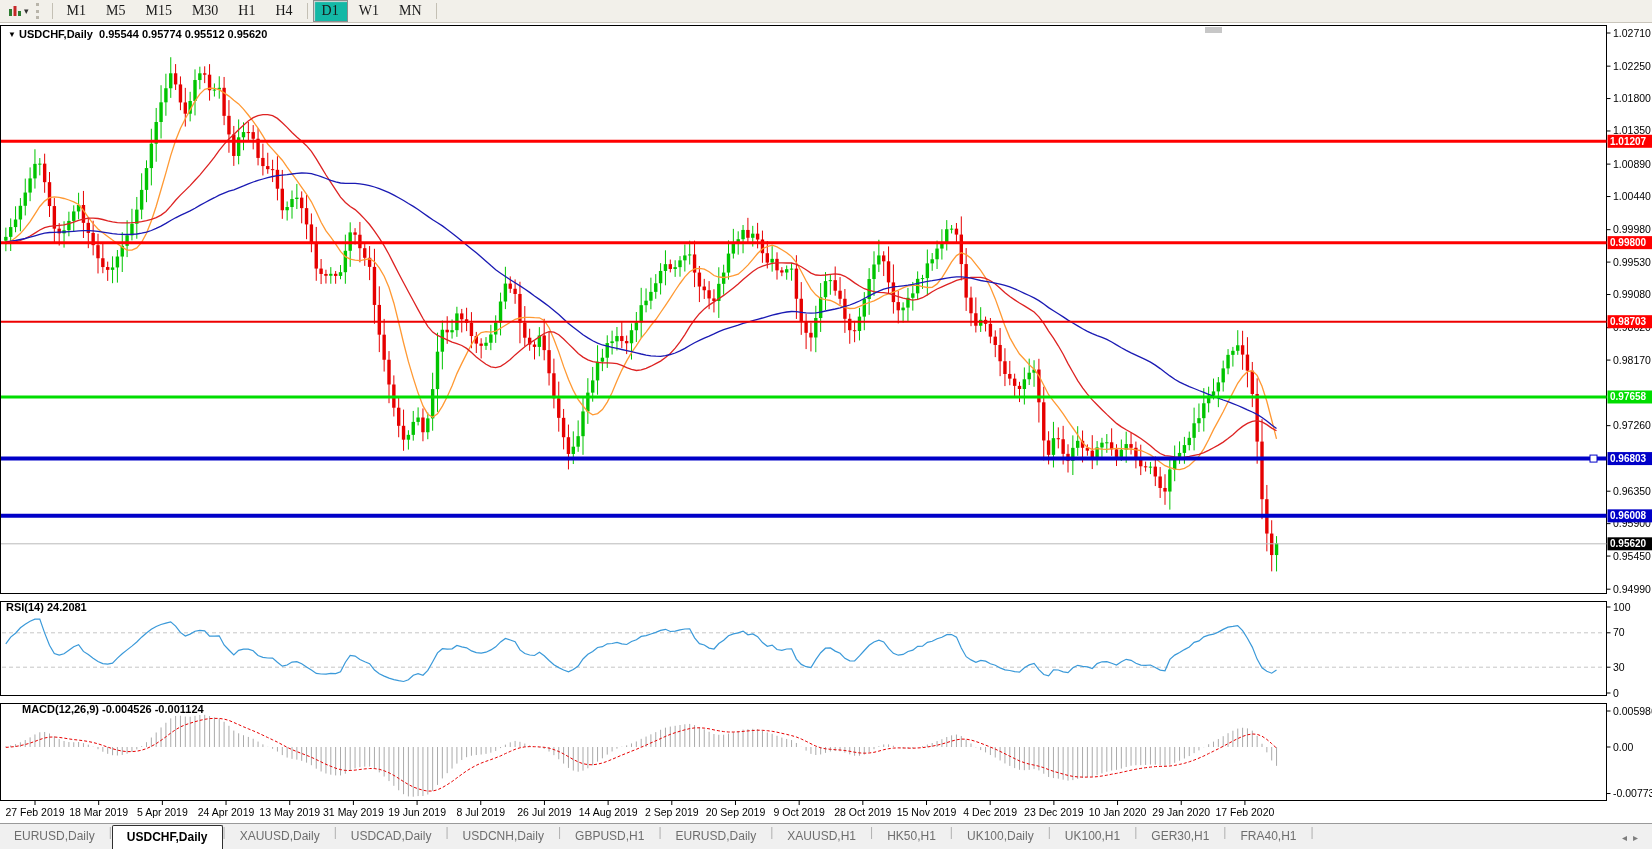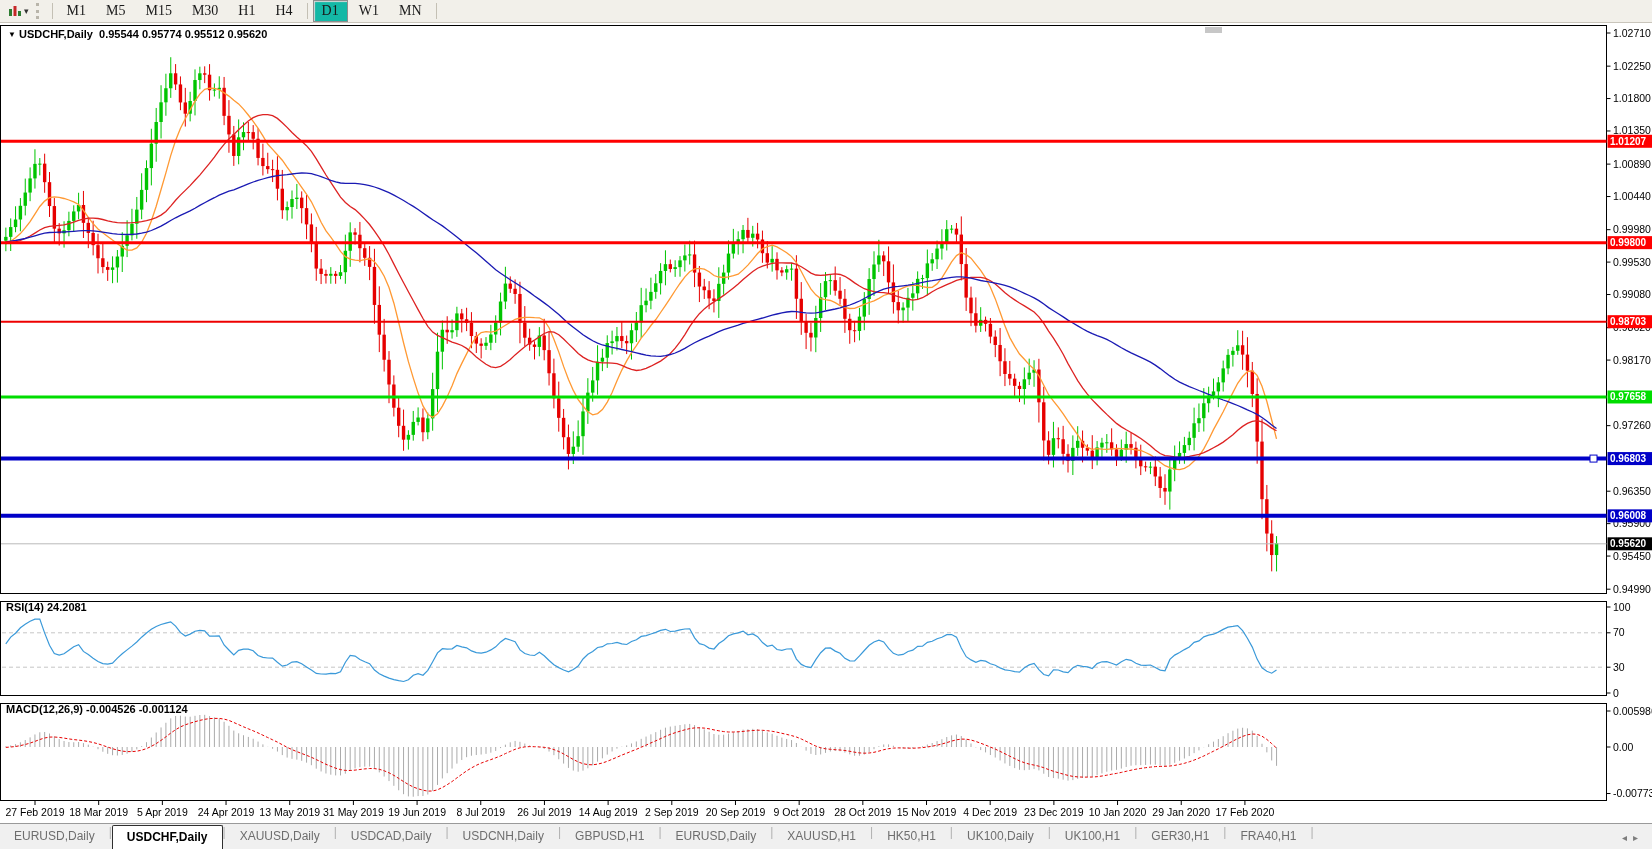--- a/index.html
+++ b/index.html
@@ -1014,21 +1014,21 @@
       <text x="1181.24" y="793" font-size="10.5" text-anchor="middle" font-family="Liberation Sans, sans-serif" fill="#000">29 Jan 2020</text>
       <line x1="1244.92" y1="778" x2="1244.92" y2="782" stroke="#000"></line>
       <text x="1244.92" y="793" font-size="10.5" text-anchor="middle" font-family="Liberation Sans, sans-serif" fill="#000">17 Feb 2020</text>
     </g>
   </svg>
 
 <div class="pane-label" style="left:8px;top:28px;text-align:right;"><span style="font-size:8px;vertical-align:1px;">▼</span>&nbsp;<span>USDCHF,Daily</span>&nbsp;&nbsp;<span>0.95544</span> <span>0.95774</span> <span>0.95512</span> <span>0.95620</span></div>
 
 <div class="pane-label" style="left:6px;top:601px;"><span>RSI(14)</span> <span class="v">24.2081</span></div>
 
-<div class="pane-label" style="left:6px;top:703px;"><span>MACD(12,26,9)</span> <span class="v">-0.004526</span> <span class="v">-0.001124</span></div>
+<div class="pane-label" style="left:22px;top:703px;"><span>MACD(12,26,9)</span> <span class="v">-0.004526</span> <span class="v">-0.001124</span></div>
 
 <div class="tabbar">
   <div id="tabs-holder" style="display:flex;align-items:flex-start;">
       <div class="tab">EURUSD,Daily</div>
       <span class="tabsep">|</span>
       <div class="tab active">USDCHF,Daily</div>
       <span class="tabsep">|</span>
       <div class="tab">XAUUSD,Daily</div>
       <span class="tabsep">|</span>
       <div class="tab">USDCAD,Daily</div>

